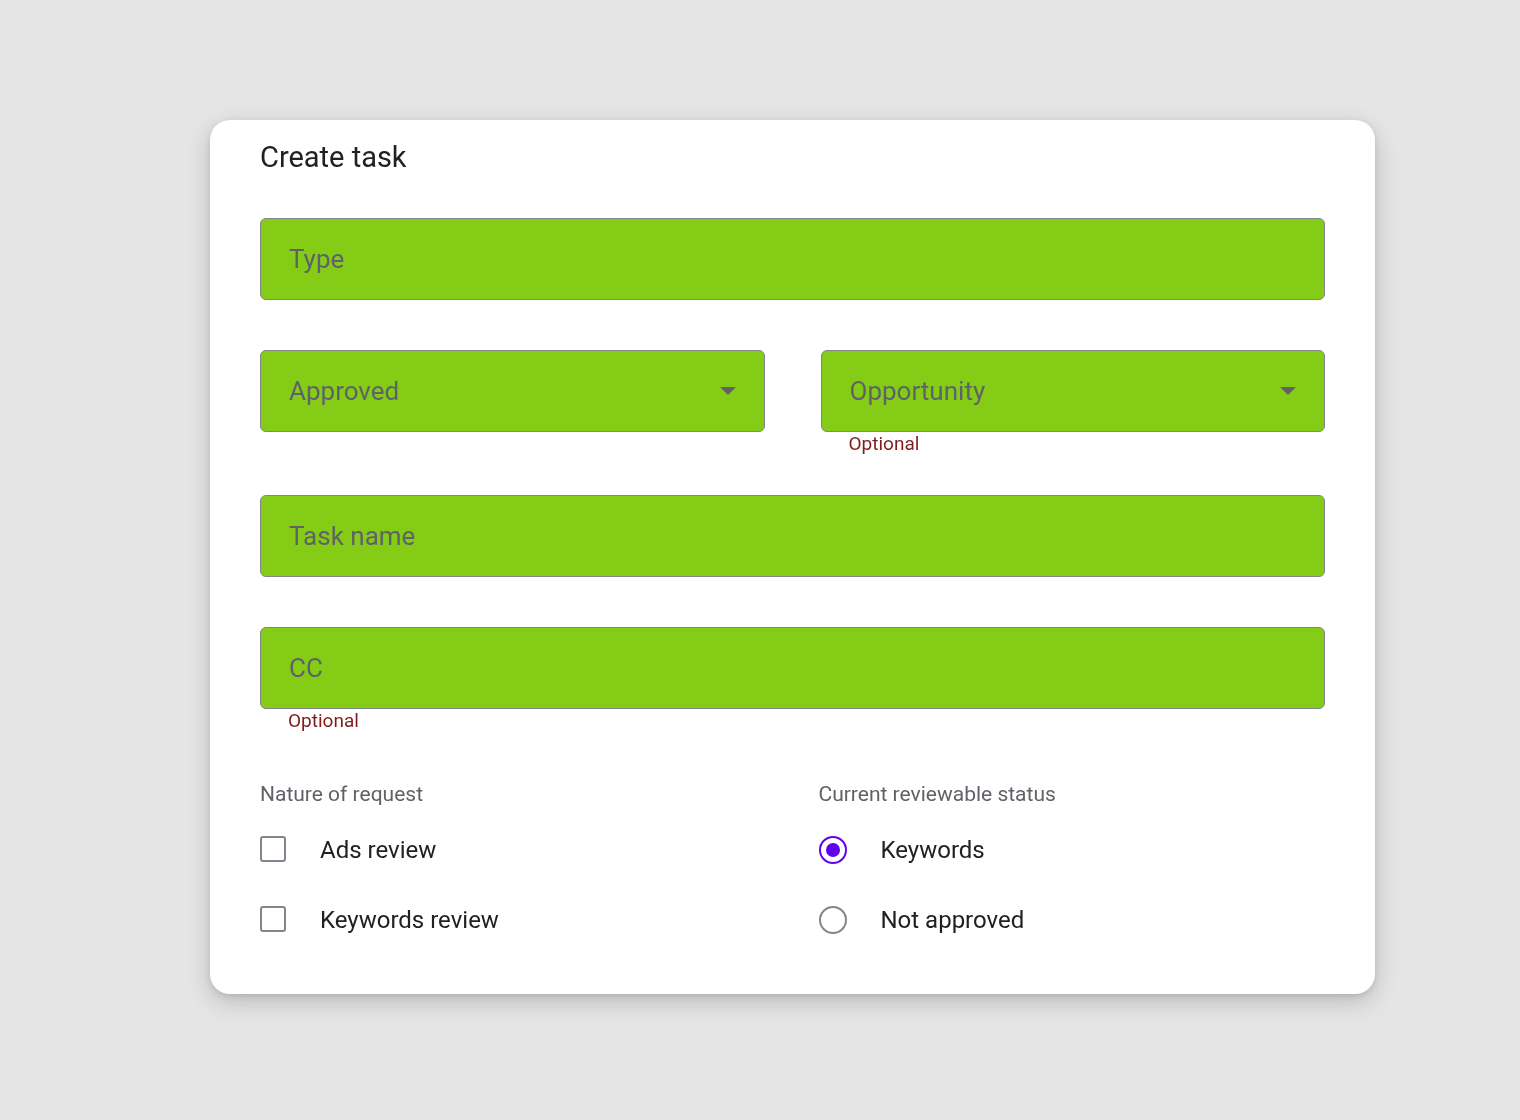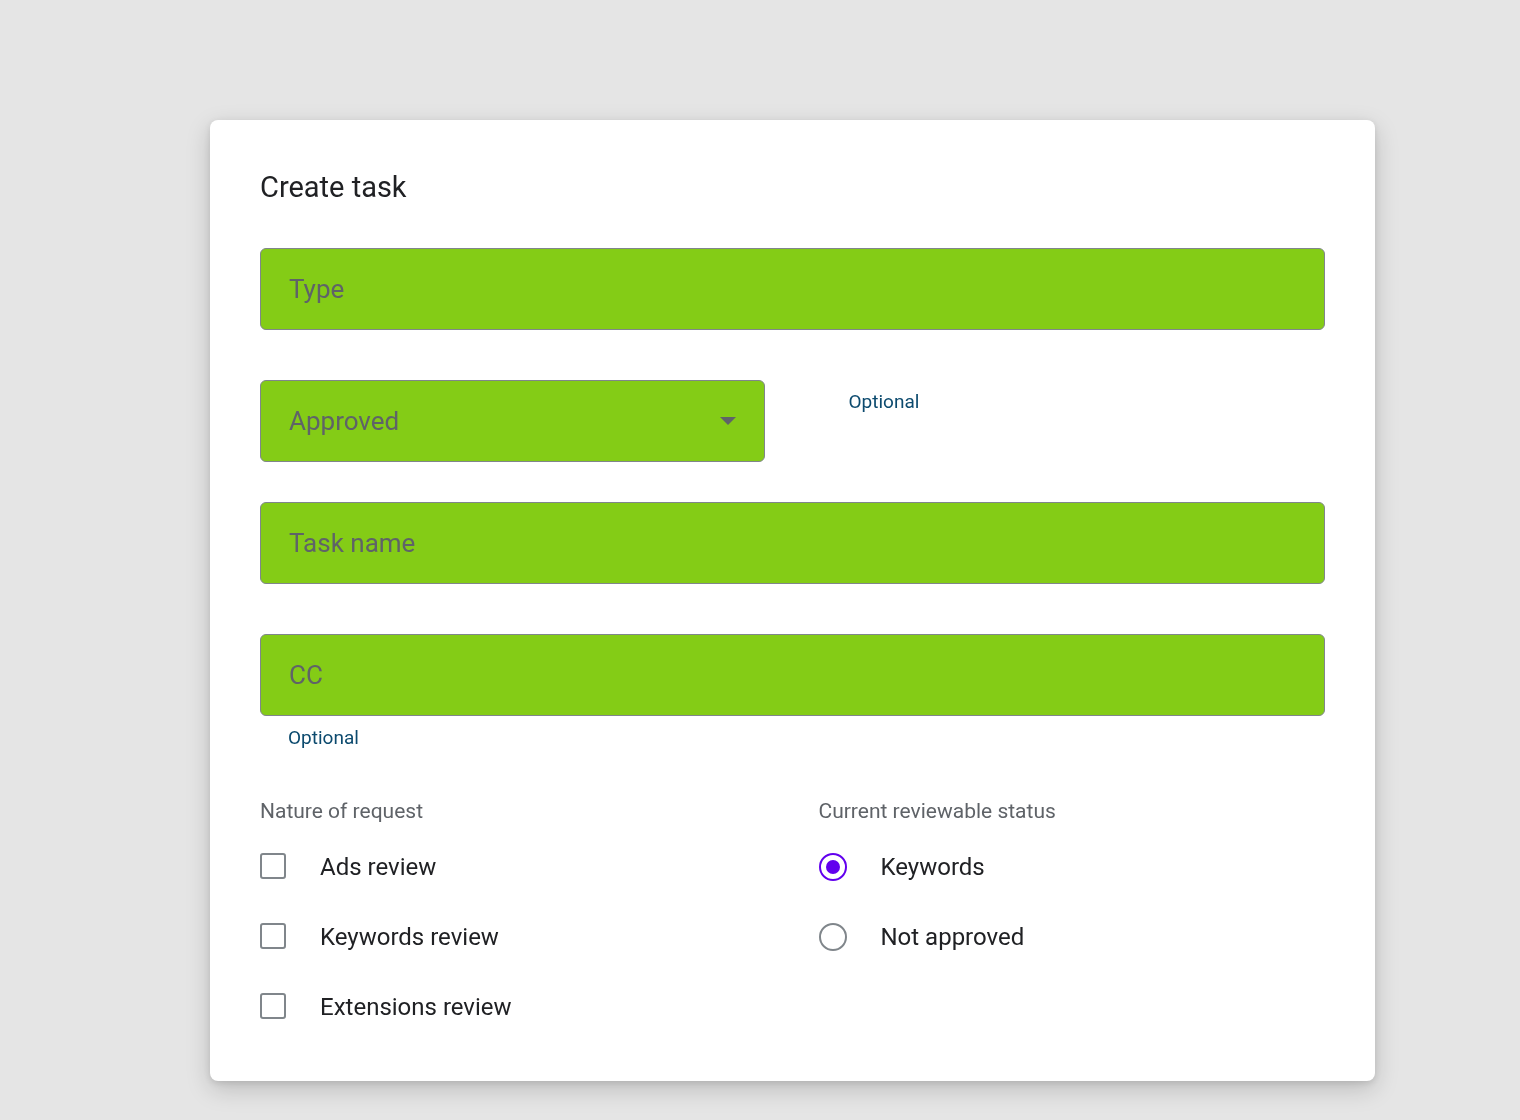--- a/index.html
+++ b/index.html
@@ -9,23 +9,23 @@
     width: 1520px;
     height: 1120px;
     overflow: hidden;
   }
   .card {
     position: absolute;
     left: 210px;
     top: 120px;
     width: 1165px;
     background: #fff;
-    border-radius: 8px;
+    border-radius: 20px;
     box-shadow: 0 8px 24px rgba(0,0,0,0.18), 0 2px 6px rgba(0,0,0,0.10);
-    padding: 50px 50px 60px 50px;
+    padding: 20px 50px 60px 50px;
   }
   .title {
     font-size: 29px;
     color: #202124;
     font-weight: 400;
     margin-bottom: 44px;
   }
   .field {
     border: 1px solid #80868b;
     border-radius: 6px;
@@ -37,22 +37,21 @@
     color: #5f6368;
     background: #84cc16;
     cursor: text;
   }
   .select {
     cursor: pointer;
     justify-content: space-between;
   }
   .helper {
     font-size: 19px;
-    color: #0c4a6e;
-    margin-top: 10px;
+    color: #7f1d1d;
     margin-left: 28px;
   }
   .row {
     display: flex;
     gap: 56px;
   }
   .col { flex: 1; }
   .spacer { height: 50px; }
   .spacer-sm { height: 40px; }
 
@@ -129,20 +128,24 @@
   <div class="spacer"></div>
 
   <div class="row">
     <div class="col">
       <div class="field select">
         <span>Approved</span>
         <span class="caret"></span>
       </div>
     </div>
     <div class="col">
+      <div class="field select">
+        <span>Opportunity</span>
+        <span class="caret"></span>
+      </div>
       <div class="helper">Optional</div>
     </div>
   </div>
 
   <div class="spacer-sm"></div>
 
   <div class="field">
     <span>Task name</span>
   </div>
 
@@ -157,24 +160,20 @@
     <div>
       <div class="section-label">Nature of request</div>
       <div class="check-row">
         <div class="checkbox"></div>
         <span class="opt-label">Ads review</span>
       </div>
       <div class="check-row">
         <div class="checkbox"></div>
         <span class="opt-label">Keywords review</span>
       </div>
-      <div class="check-row">
-        <div class="checkbox"></div>
-        <span class="opt-label">Extensions review</span>
-      </div>
     </div>
 
     <div>
       <div class="section-label">Current reviewable status</div>
       <div class="radio-row">
         <div class="radio selected"></div>
         <span class="opt-label">Keywords</span>
       </div>
       <div class="radio-row">
         <div class="radio"></div>

